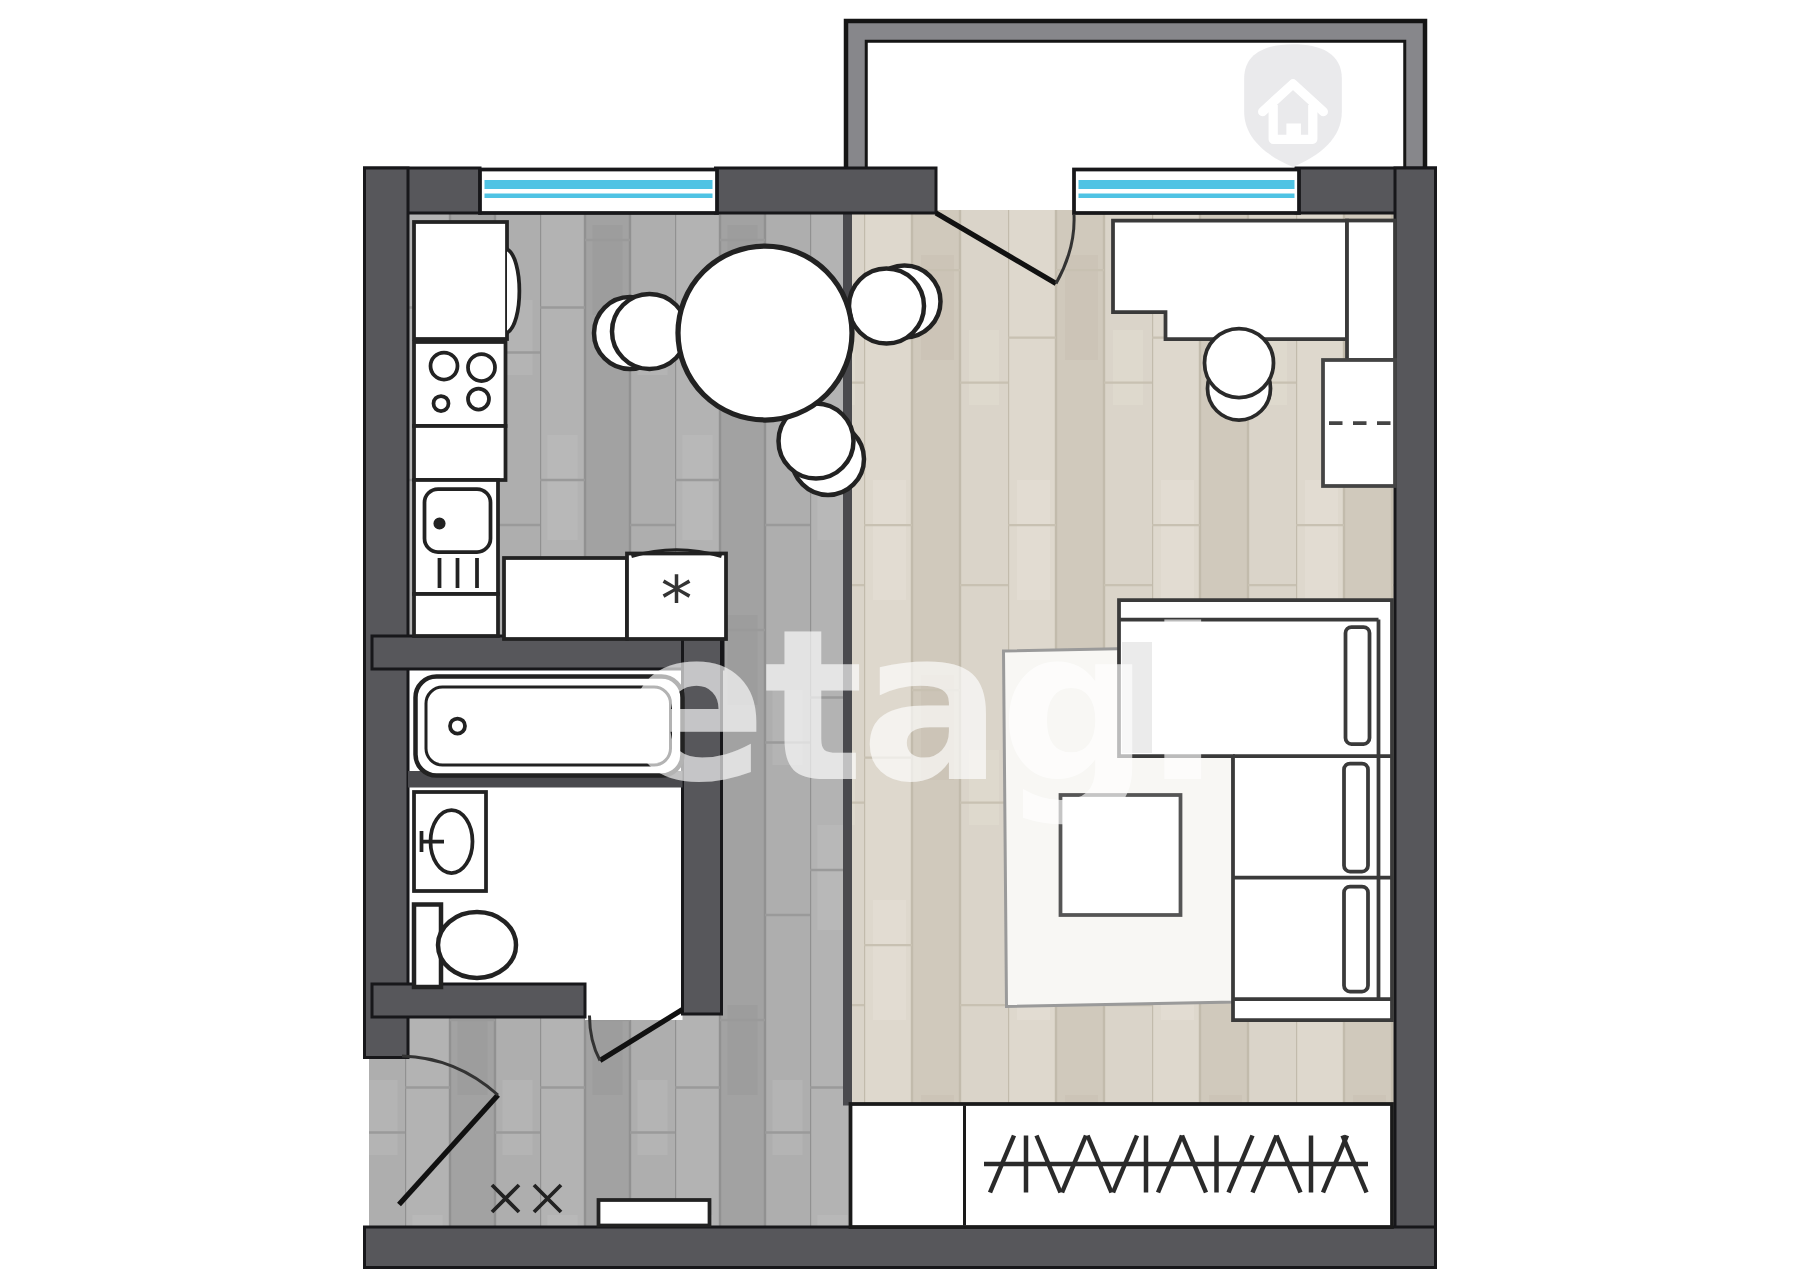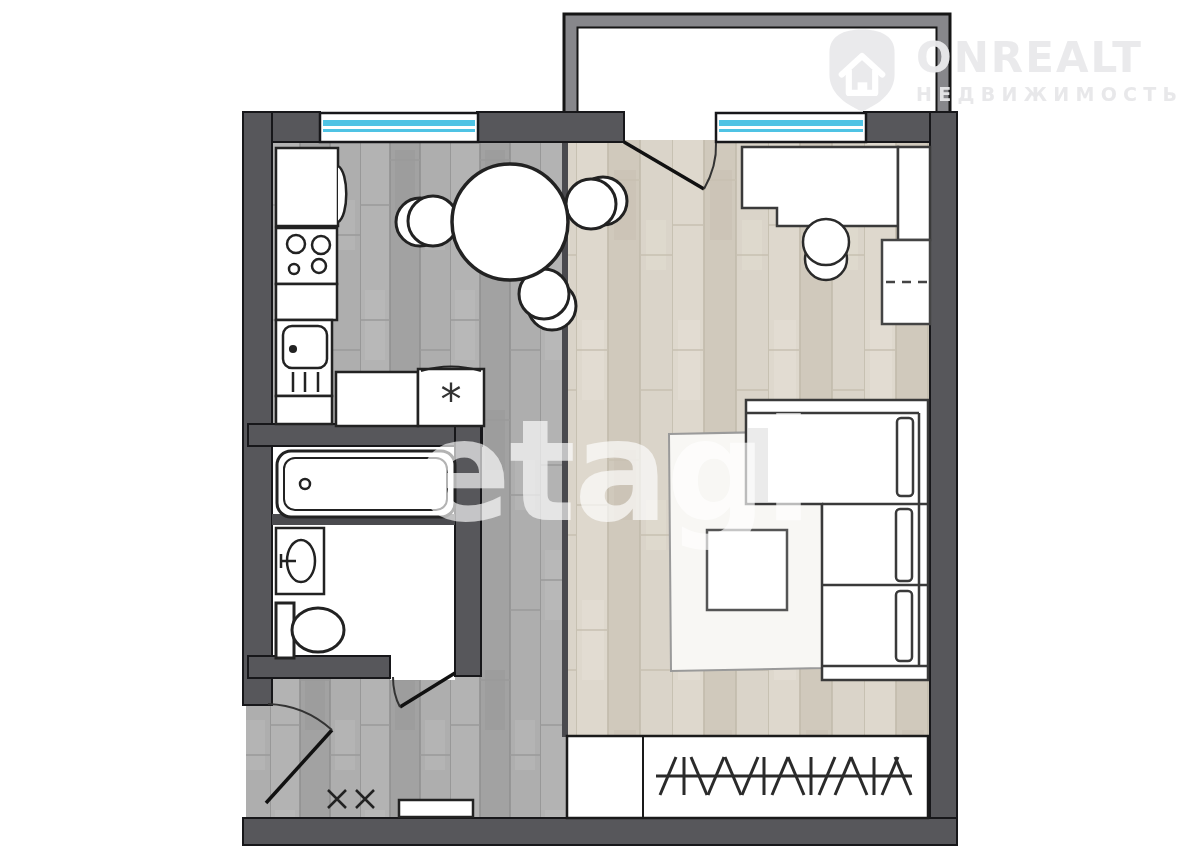--- a/index.html
+++ b/index.html
@@ -233,19 +233,15 @@
 
   <div class="wm-etagi">etagi</div>
 
   <div class="wm-logo">
     <svg width="88" height="88" viewBox="0 0 100 100">
       <path d="M50,4 C29,4 13,11 13,30 L13,55 C13,75 29,88 50,97 C71,88 87,75 87,55 L87,30 C87,11 71,4 50,4 Z" fill="rgba(233,233,235,0.95)"></path>
       <path d="M27,55 L50,34 L73,55" fill="none" stroke="#ffffff" stroke-width="7" stroke-linecap="round" stroke-linejoin="round"></path>
       <path d="M35,50 L35,76 L65,76 L65,50" fill="none" stroke="#ffffff" stroke-width="7" stroke-linejoin="round"></path>
       <rect x="45" y="64" width="11" height="12" fill="#ffffff"></rect>
     </svg>
-    <div class="txt">
-      <div class="wm-brand">ONREALT</div>
-      <div class="wm-sub">НЕДВИЖИМОСТЬ</div>
-    </div>
   </div>
 
 </div>
 
 </body></html>

